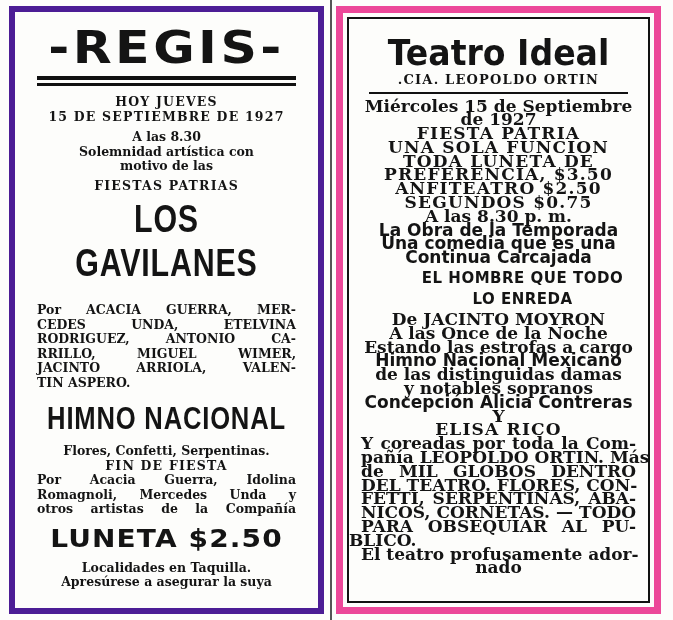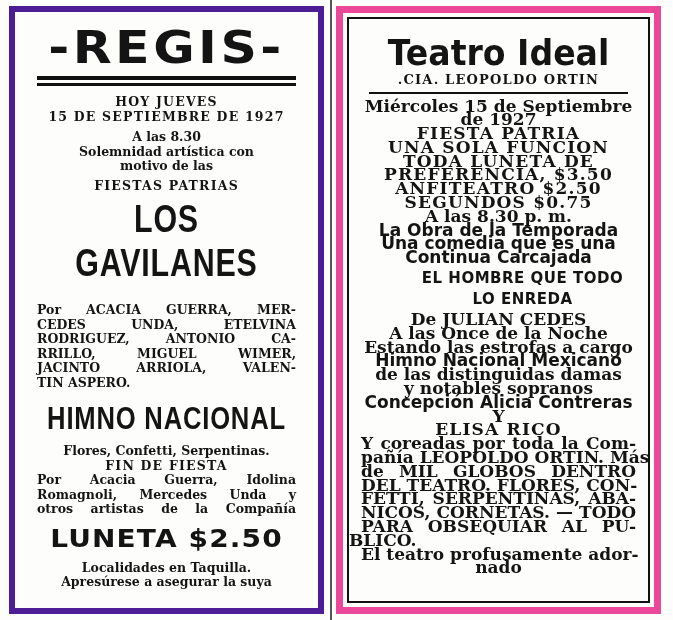--- a/index.html
+++ b/index.html
@@ -111,21 +111,21 @@
     <div class="r-line caps">SEGUNDOS $0.75</div>
     <div class="r-line">A las 8.30 p. m.</div>
 
     <div class="r-line" style="font-family:'DejaVu Sans',sans-serif;font-weight:900">La Obra de la Temporada</div>
     <div class="r-line" style="font-family:'DejaVu Sans',sans-serif;font-weight:900">Una comedia que es una</div>
     <div class="r-line" style="font-family:'DejaVu Sans',sans-serif;font-weight:900">Continua Carcajada</div>
 
     <div class="bold-play" style="margin-top:3px">EL HOMBRE QUE TODO</div>
     <div class="bold-play">LO ENREDA</div>
 
-    <div class="r-line" style="margin-top:3px">De JULIAN CEDES</div>
+    <div class="r-line" style="margin-top:3px">De JACINTO MOYRON</div>
     <div class="r-line">A las Once de la Noche</div>
     <div class="r-line">Estando las estrofas a cargo</div>
     <div class="r-line" style="font-family:'DejaVu Sans',sans-serif;font-weight:900">Himno Nacional Mexicano</div>
     <div class="r-line">de las distinguidas damas</div>
     <div class="r-line">y notables sopranos</div>
     <div class="r-line" style="font-family:'DejaVu Sans',sans-serif;font-weight:900">Concepción Alicia Contreras</div>
     <div class="r-line">Y</div>
     <div class="r-line caps">ELISA RICO</div>
 
     <div>

